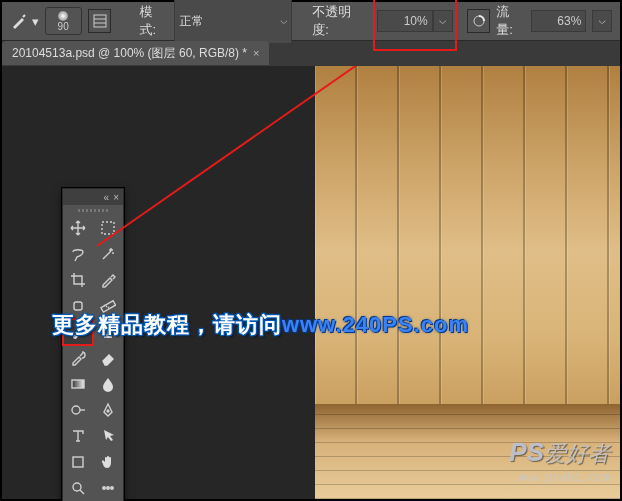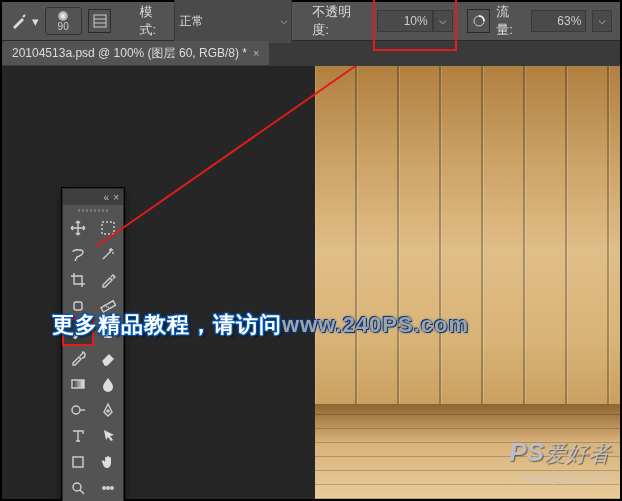--- a/index.html
+++ b/index.html
@@ -38,25 +38,25 @@
 .tbgrip{height:10px;display:flex;justify-content:center;align-items:center}
 .tbgrip div{width:30px;height:3px;background:repeating-linear-gradient(90deg,#777 0 2px,transparent 2px 4px)}
 .toolgrid{display:grid;grid-template-columns:1fr 1fr}
 .tool{height:26px;display:flex;align-items:center;justify-content:center;color:#ddd;position:relative}
 .tool svg{width:16px;height:16px;stroke:#d0d0d0;fill:none;stroke-width:1.4}
 .tool.hiB{outline:2px solid #e41b1b;outline-offset:-1px;background:#3a3a3a}
 
 .arrow{position:absolute;left:0;top:0;pointer-events:none}
 
 .ovtxt{position:absolute;left:50px;top:308px;font-size:22px;font-weight:bold;color:#fff;letter-spacing:1px;text-shadow:0 0 3px #0057b3,0 0 3px #0057b3,-1px -1px 0 #0057b3,1px -1px 0 #0057b3,-1px 1px 0 #0057b3,1px 1px 0 #0057b3,2px 2px 2px rgba(0,0,0,.6)}
-.ovtxt .link{font-family:Arial;color:#a3a3a3;text-shadow:0 0 3px #003a8c,1px 1px 0 #003a8c,-1px -1px 0 #003a8c}
+.ovtxt .link{font-family:Arial;color:#3b82f6;text-shadow:0 0 3px #003a8c,1px 1px 0 #003a8c,-1px -1px 0 #003a8c}
 
 .wm1{position:absolute;right:10px;bottom:30px;font-size:22px;font-style:italic;font-family:Liberation Sans, sans-serif;color:rgba(200,200,205,0.85);text-shadow:1px 1px 1px rgba(0,0,0,.5)}
 .wm1 b{font-size:26px;color:rgba(190,195,210,0.95)}
-.wm2{position:absolute;right:10px;bottom:14px;font-size:12px;color:rgba(200,200,200,0.8);font-family:Liberation Sans, sans-serif}
+.wm2{position:absolute;right:10px;bottom:14px;font-size:12px;color:rgba(200,200,200,0.8);font-family:Liberation Mono, monospace}
 </style>
 </head>
 <body>
 
 <div class="wrap">
 
   <div class="optbar">
     <div class="item">
       <svg width="18" height="18" viewBox="0 0 18 18">
           <path d="M3 15 L12 6 L14 8 L5 17 Z" fill="#ddd"></path>

